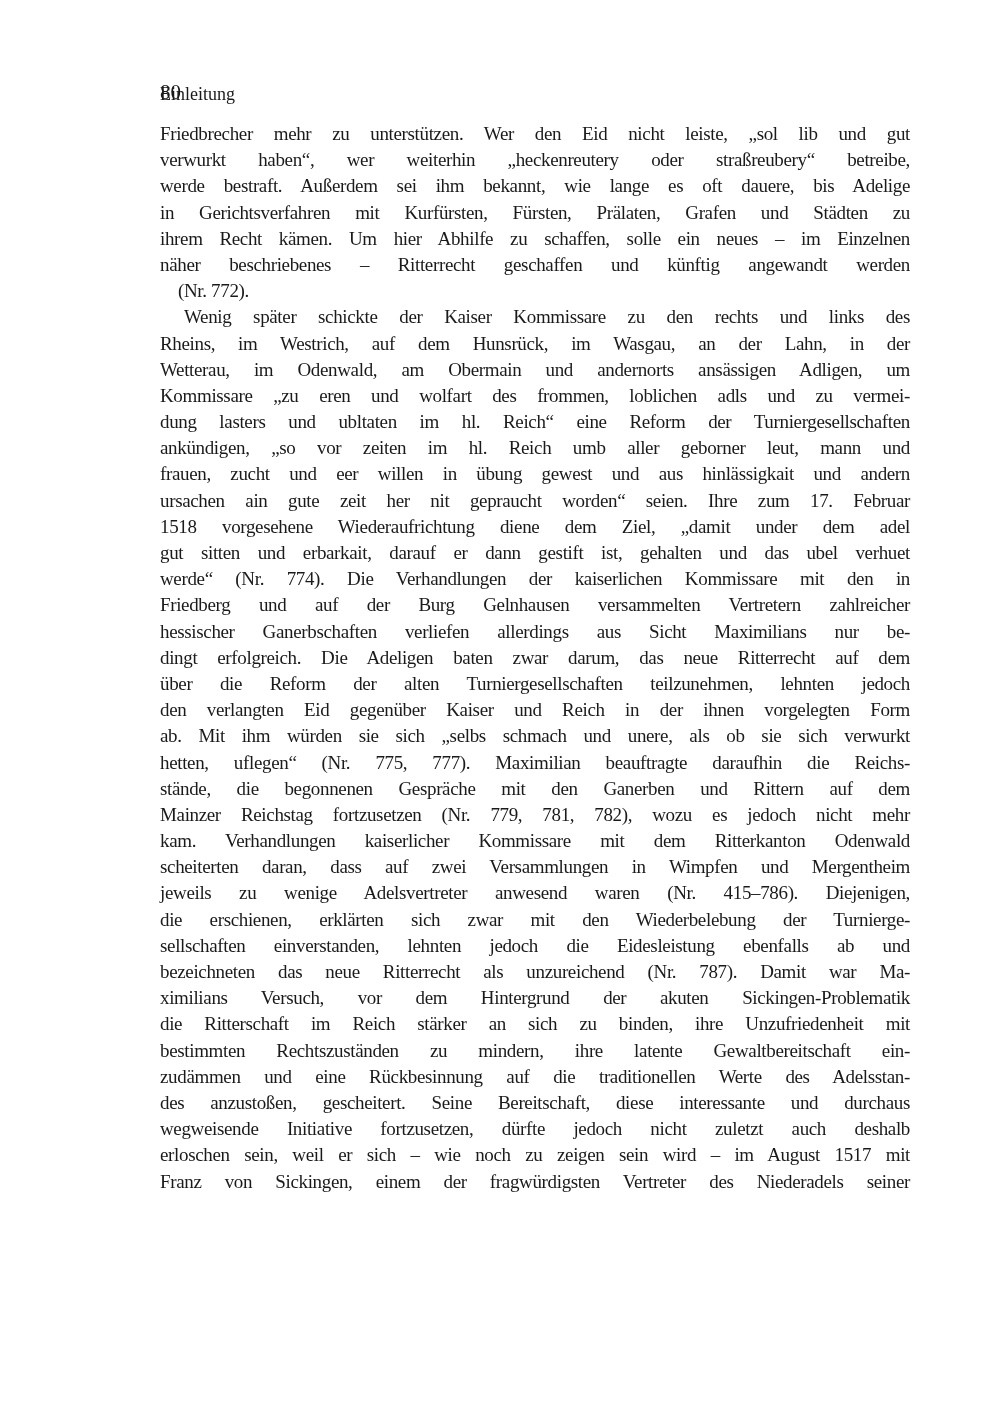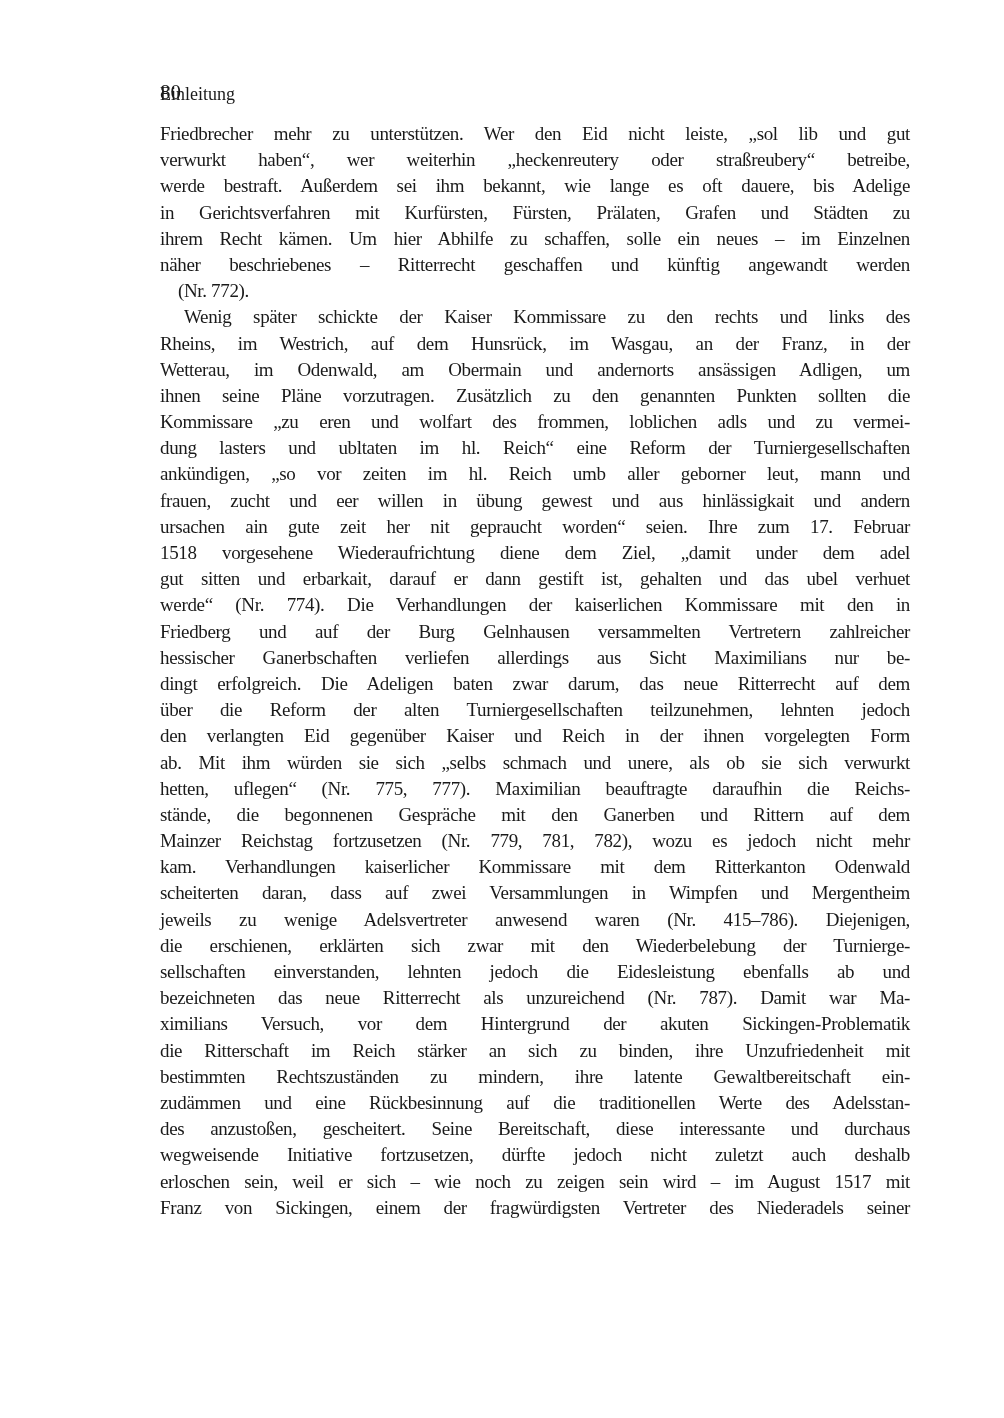--- a/index.html
+++ b/index.html
@@ -74,23 +74,22 @@
     <span class="line">Friedbrecher mehr zu unterstützen. Wer den Eid nicht leiste, „sol lib und gut</span>
     <span class="line">verwurkt haben“, wer weiterhin „heckenreutery oder straßreubery“ betreibe,</span>
     <span class="line">werde bestraft. Außerdem sei ihm bekannt, wie lange es oft dauere, bis Adelige</span>
     <span class="line">in Gerichtsverfahren mit Kurfürsten, Fürsten, Prälaten, Grafen und Städten zu</span>
     <span class="line">ihrem Recht kämen. Um hier Abhilfe zu schaffen, solle ein neues – im Einzelnen</span>
     <span class="line">näher beschriebenes – Ritterrecht geschaffen und künftig angewandt werden</span>
     <span class="line last">(Nr. 772).</span>
   </div>
   <div>
     <span class="line indent">Wenig später schickte der Kaiser Kommissare zu den rechts und links des</span>
-    <span class="line">Rheins, im Westrich, auf dem Hunsrück, im Wasgau, an der Franz, in der</span>
+    <span class="line">Rheins, im Westrich, auf dem Hunsrück, im Wasgau, an der Lahn, in der</span>
     <span class="line">Wetterau, im Odenwald, am Obermain und andernorts ansässigen Adligen, um</span>
-    <span class="line">ihnen seine Pläne vorzutragen. Zusätzlich zu den genannten Punkten sollten die</span>
     <span class="line">Kommissare „zu eren und wolfart des frommen, loblichen adls und zu vermei-</span>
     <span class="line">dung lasters und ubltaten im hl. Reich“ eine Reform der Turniergesellschaften</span>
     <span class="line">ankündigen, „so vor zeiten im hl. Reich umb aller geborner leut, mann und</span>
     <span class="line">frauen, zucht und eer willen in übung gewest und aus hinlässigkait und andern</span>
     <span class="line">ursachen ain gute zeit her nit gepraucht worden“ seien. Ihre zum 17. Februar</span>
     <span class="line">1518 vorgesehene Wiederaufrichtung diene dem Ziel, „damit under dem adel</span>
     <span class="line">gut sitten und erbarkait, darauf er dann gestift ist, gehalten und das ubel verhuet</span>
     <span class="line">werde“ (Nr. 774). Die Verhandlungen der kaiserlichen Kommissare mit den in</span>
     <span class="line">Friedberg und auf der Burg Gelnhausen versammelten Vertretern zahlreicher</span>
     <span class="line">hessischer Ganerbschaften verliefen allerdings aus Sicht Maximilians nur be-</span>

